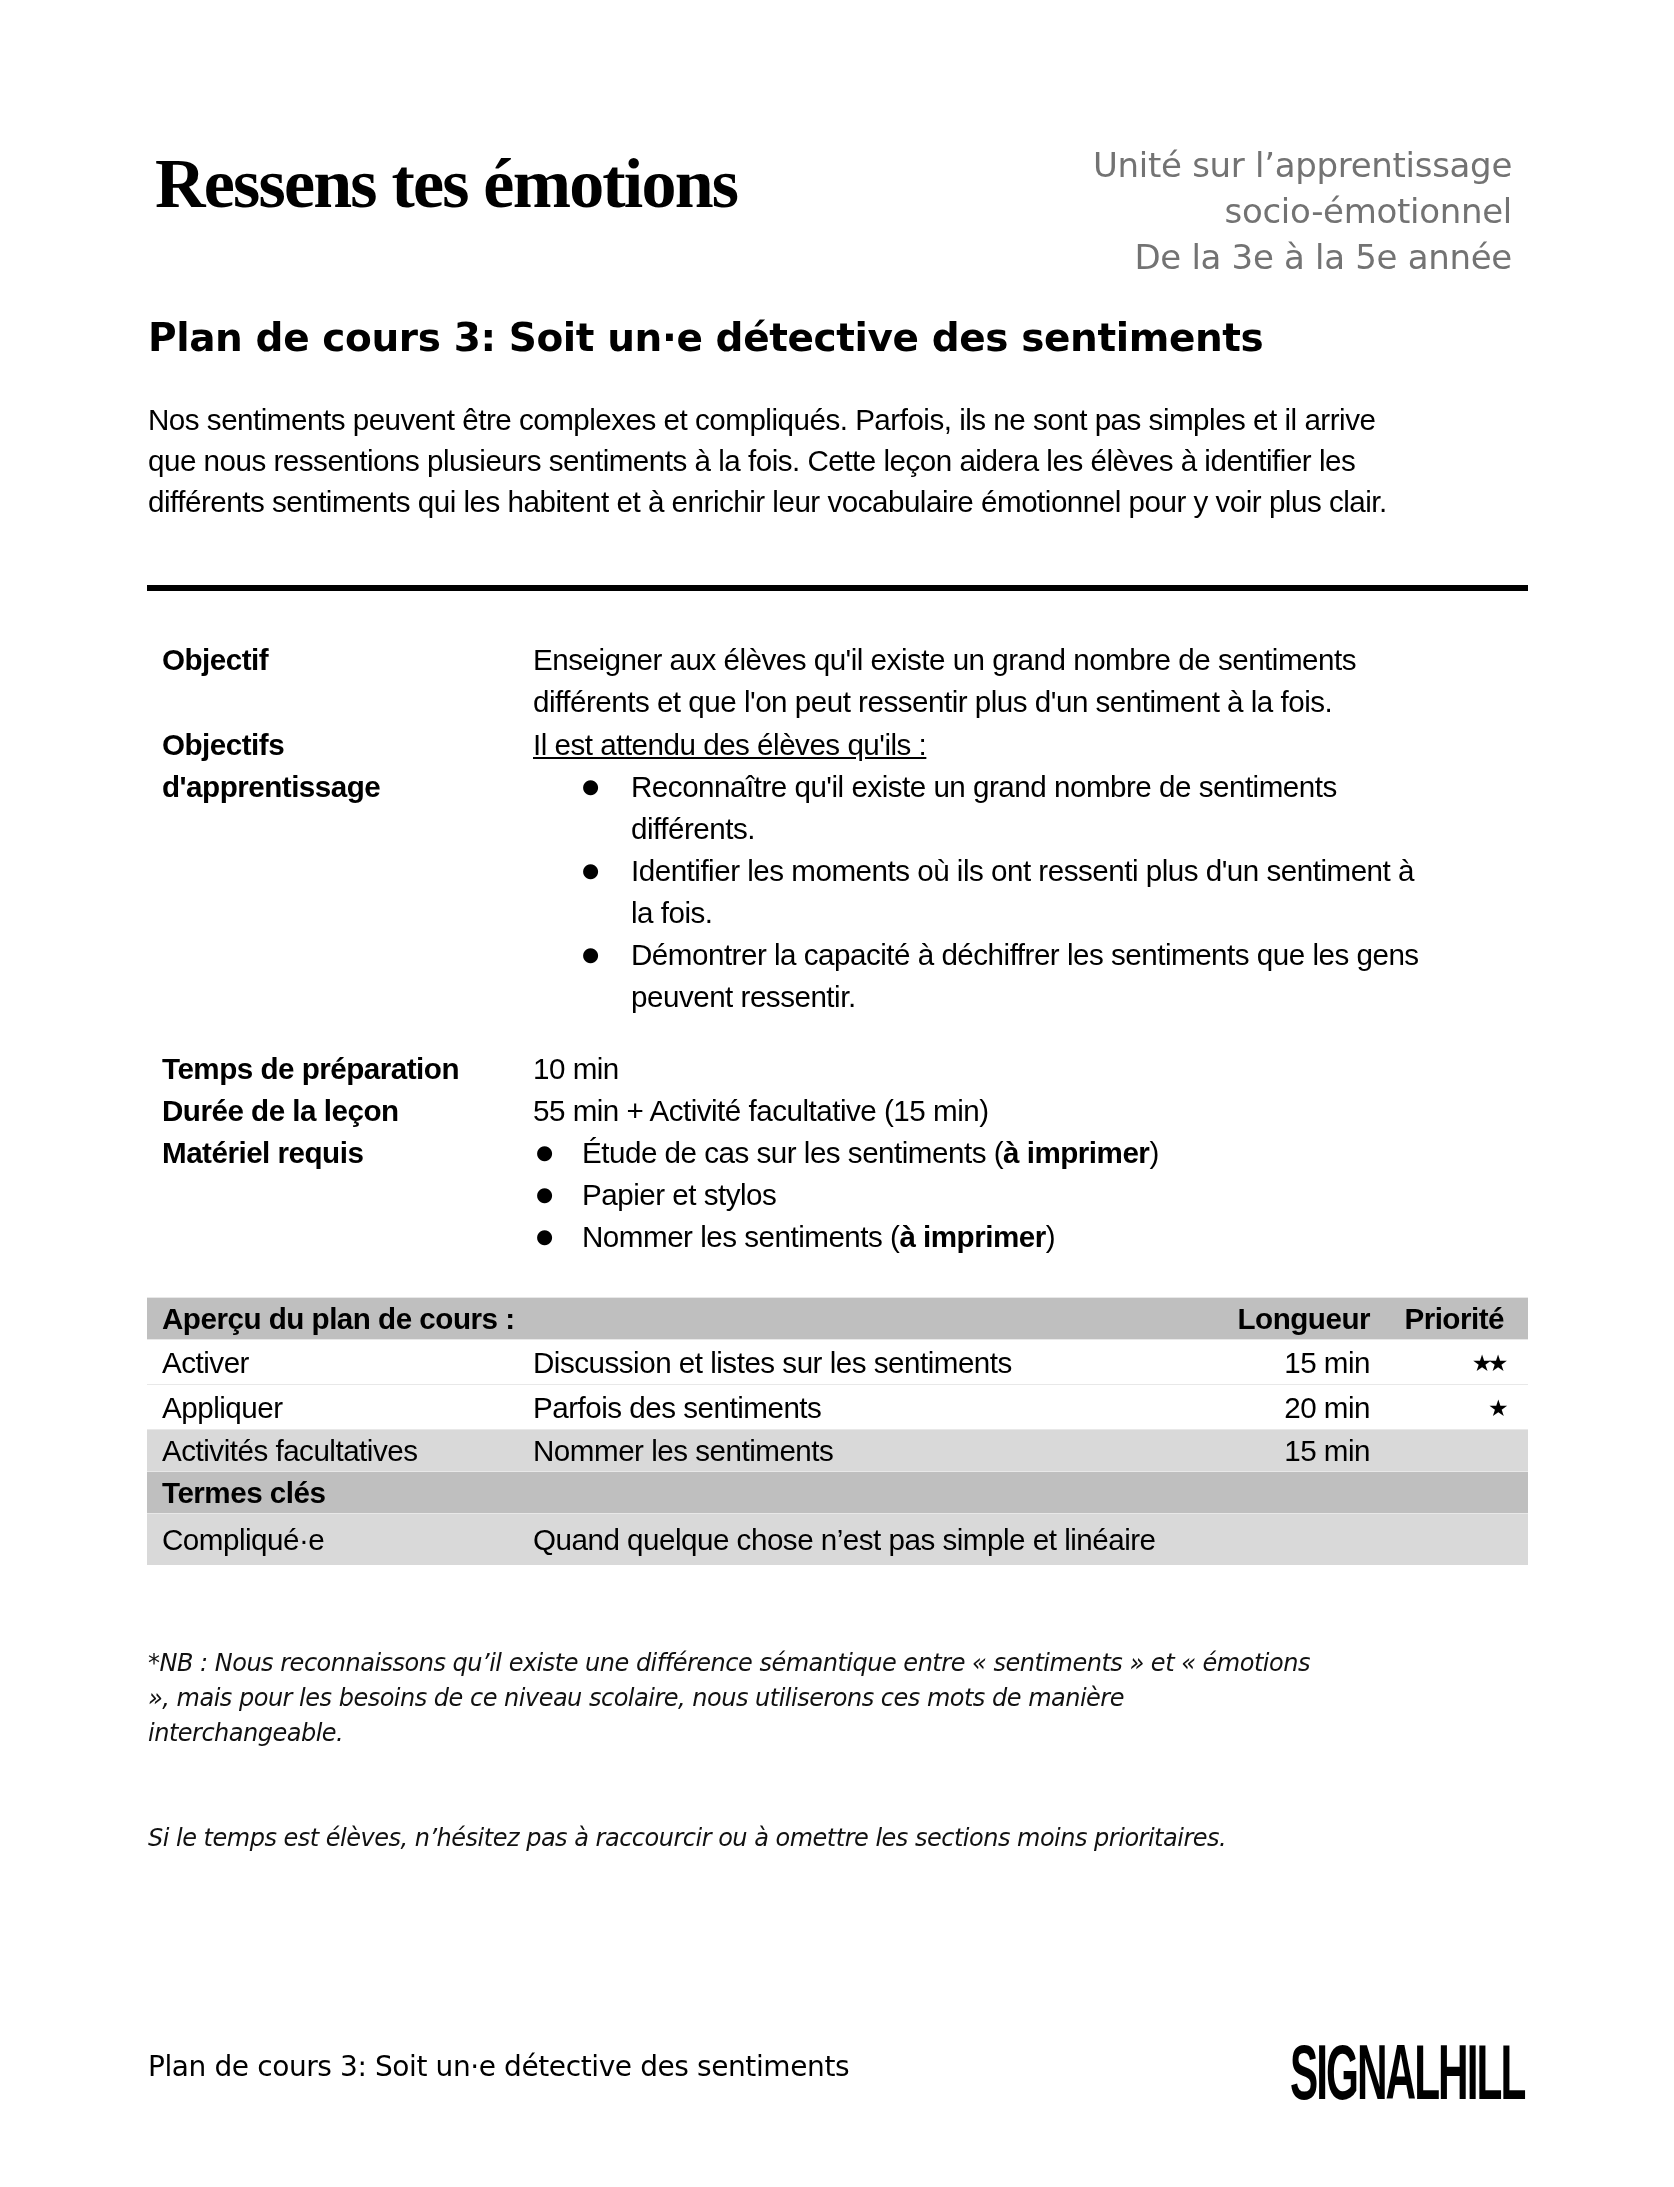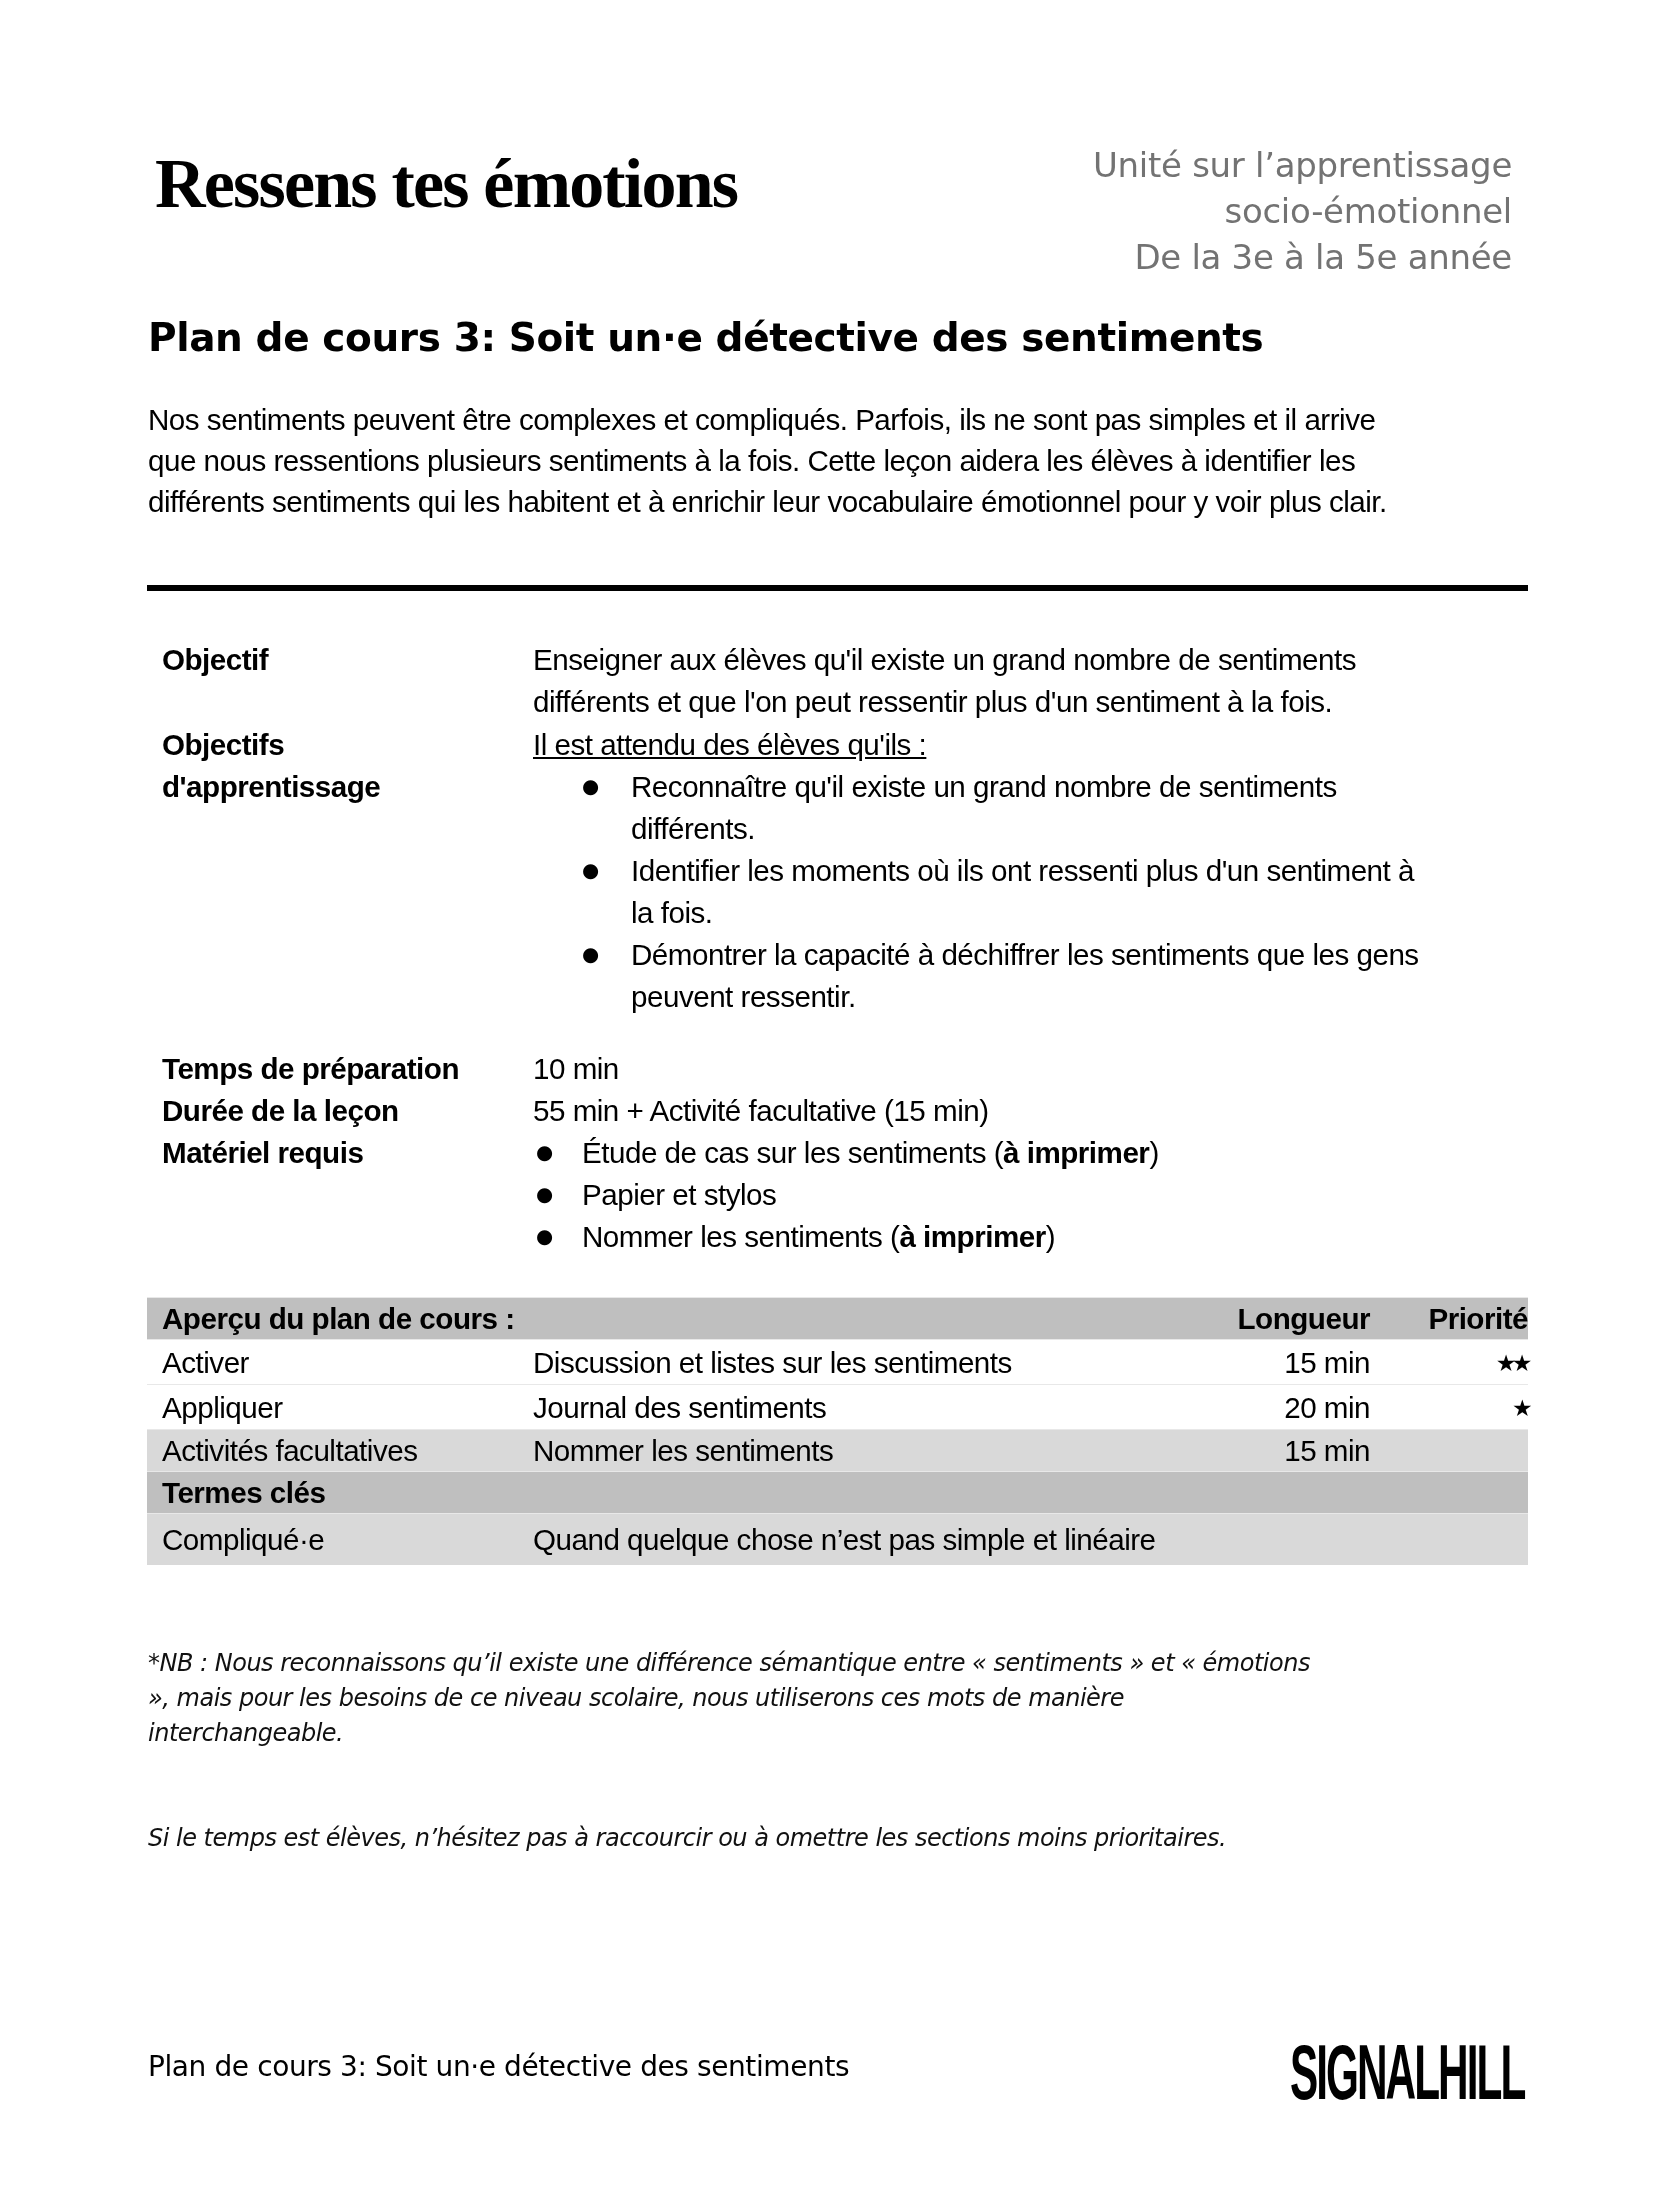--- a/index.html
+++ b/index.html
@@ -34,21 +34,21 @@
 
   #overview { left: 147px; top: 1297px; width: 1381px; border-collapse: collapse; font-family: "Liberation Sans", sans-serif; font-size: 29.6px; letter-spacing: -0.5px; }
   #overview td { padding: 0 0 0 15px; height: 41px; line-height: 41px; white-space: nowrap; }
   #overview tr.hdr td { background: #bfbfbf; font-weight: bold; }
   #overview tr.alt td { background: #d9d9d9; }
   #overview tr.wht td { background: #ffffff; }
   #overview tr.last td { height: 51px; }
   #overview td.c1 { width: 356px; }
   #overview td.c2 { width: 627px; }
   #overview td.c3 { text-align: right; width: 210px; padding-left: 0; }
-  #overview td.c4 { text-align: right; padding-right: 0; }
+  #overview td.c4 { text-align: right; padding-right: 24px; }
   .stars { font-family: "DejaVu Sans", sans-serif; font-size: 23px; letter-spacing: -4.5px; }
   #overview tr { border-top: 0.9px solid #e8e8e8; }
 
   #note { left: 148px; top: 1646px; width: 1397px; font-family: "DejaVu Sans", sans-serif; font-style: italic; font-weight: normal; font-size: 24px; line-height: 35px; color: #111; letter-spacing: -0.5px; }
   #note div { white-space: nowrap; }
   #time-note { left: 148px; top: 1821px; font-family: "DejaVu Sans", sans-serif; font-style: italic; font-size: 24px; line-height: 35px; color: #111; letter-spacing: -0.5px; white-space: nowrap; }
 
   #footer-text { left: 148px; top: 2049px; font-family: "DejaVu Sans", sans-serif; font-size: 28px; line-height: 36px; letter-spacing: -0.4px; white-space: nowrap; }
   #logo { left: 1290px; top: 2031px; width: 235px; height: 82px; font-family: "Liberation Sans", sans-serif; font-weight: bold; font-size: 77px; line-height: 82px; letter-spacing: -3.6px; transform: scaleX(0.55); transform-origin: left top; white-space: nowrap; }
 </style>
@@ -125,21 +125,21 @@
     <td class="c4">Priorité</td>
   </tr>
   <tr class="wht">
     <td class="c1">Activer</td>
     <td class="c2">Discussion et listes sur les sentiments</td>
     <td class="c3">15 min</td>
     <td class="c4"><span class="stars">★★</span></td>
   </tr>
   <tr class="wht">
     <td class="c1">Appliquer</td>
-    <td class="c2">Journal des sentiments</td>
+    <td class="c2">Parfois des sentiments</td>
     <td class="c3">20 min</td>
     <td class="c4"><span class="stars">★</span></td>
   </tr>
   <tr class="alt">
     <td class="c1">Activités facultatives</td>
     <td class="c2">Nommer les sentiments</td>
     <td class="c3">15 min</td>
     <td class="c4"><span class="stars"></span></td>
   </tr>
   <tr class="hdr">

